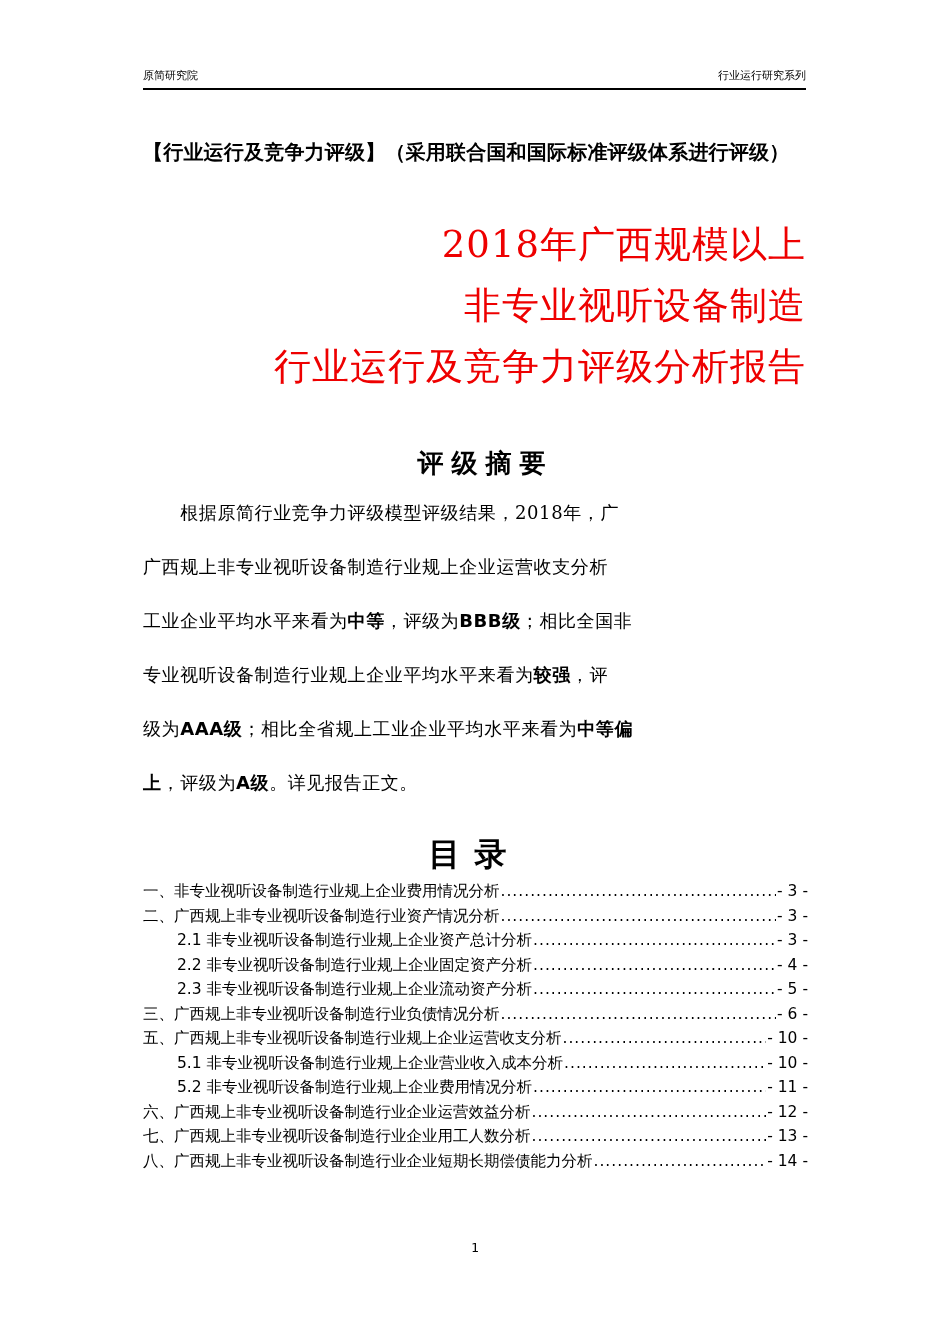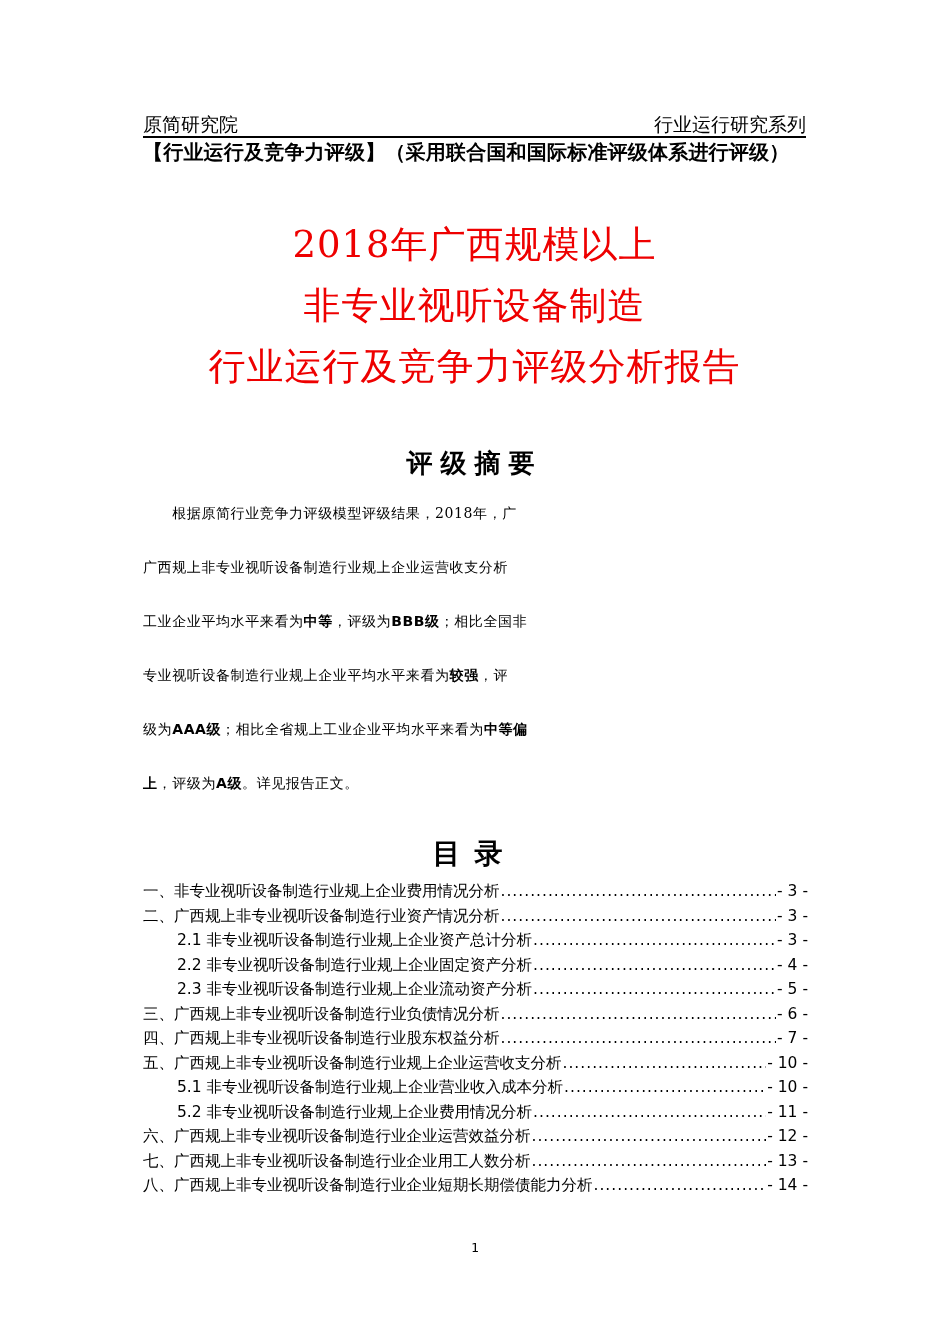--- a/index.html
+++ b/index.html
@@ -16,23 +16,22 @@
     color: #000;
   }
   .page-header {
     position: absolute;
     left: 143px;
     top: 66px;
     width: 663px;
     height: 22px;
     border-bottom: 2px solid #000;
     font-family: "DejaVu Sans", "Liberation Sans", sans-serif;
-    font-size: 19px;
+    font-size: 11px;
     line-height: 20px;
-    margin-top: 48px;
   }
   .page-header .left { position: absolute; left: 0; top: 0; }
   .page-header .right { position: absolute; right: 0; top: 0; text-align: center; }
 
   .rating-tag {
     position: absolute;
     left: 143px;
     top: 139px;
     width: 680px;
     font-family: "DejaVu Sans", "Liberation Sans", sans-serif;
@@ -40,65 +39,65 @@
     font-size: 20px;
     line-height: 26px;
     letter-spacing: 0.2px;
   }
 
   .title-block {
     position: absolute;
     left: 143px;
     top: 214px;
     width: 663px;
-    text-align: center;
+    text-align: right;
     color: #ee0000;
     font-family: "DejaVu Serif", "Liberation Serif", serif;
     font-size: 37px;
     line-height: 61px;
     letter-spacing: 1px;
   }
   .title-block div { white-space: nowrap; }
 
   .summary-title {
     position: absolute;
-    left: 143px;
+    left: 154px;
     top: 443px;
     width: 663px;
     text-align: center;
     font-family: "DejaVu Sans", "Liberation Sans", sans-serif;
     font-weight: bold;
     font-size: 26px;
     line-height: 40px;
     letter-spacing: 8px;
   }
 
   .summary-body {
     position: absolute;
     left: 143px;
     top: 486px;
     width: 663px;
     font-family: "DejaVu Serif", "Liberation Serif", serif;
-    font-size: 14px;
+    font-size: 18px;
     line-height: 54px;
     text-align: justify;
     letter-spacing: 0.6px;
   }
   .summary-body .line { white-space: nowrap; height: 54px; }
   .summary-body b { font-family: "DejaVu Sans", "Liberation Sans", sans-serif; font-weight: bold; }
 
   .toc-title {
     position: absolute;
     left: 143px;
     top: 836px;
     width: 663px;
     text-align: center;
     font-family: "DejaVu Sans", "Liberation Sans", sans-serif;
     font-weight: bold;
-    font-size: 28px;
+    font-size: 32px;
     line-height: 36px;
     letter-spacing: 14px;
   }
 
   .toc {
     position: absolute;
     left: 143px;
     top: 879px;
     width: 665px;
     font-family: "DejaVu Sans", "Liberation Sans", sans-serif;
@@ -189,25 +188,20 @@
       <span class="label">2.3 非专业视听设备制造行业规上企业流动资产分析</span>
       <span class="dots"></span>
       <span class="page">- 5 -</span>
     </div>
     <div class="toc-row">
       <span class="label">三、广西规上非专业视听设备制造行业负债情况分析</span>
       <span class="dots"></span>
       <span class="page">- 6 -</span>
     </div>
     <div class="toc-row">
-      <span class="label">四、广西规上非专业视听设备制造行业股东权益分析</span>
-      <span class="dots"></span>
-      <span class="page">- 7 -</span>
-    </div>
-    <div class="toc-row">
       <span class="label">五、广西规上非专业视听设备制造行业规上企业运营收支分析</span>
       <span class="dots"></span>
       <span class="page">- 10 -</span>
     </div>
     <div class="toc-row sub">
       <span class="label">5.1 非专业视听设备制造行业规上企业营业收入成本分析</span>
       <span class="dots"></span>
       <span class="page">- 10 -</span>
     </div>
     <div class="toc-row sub">

